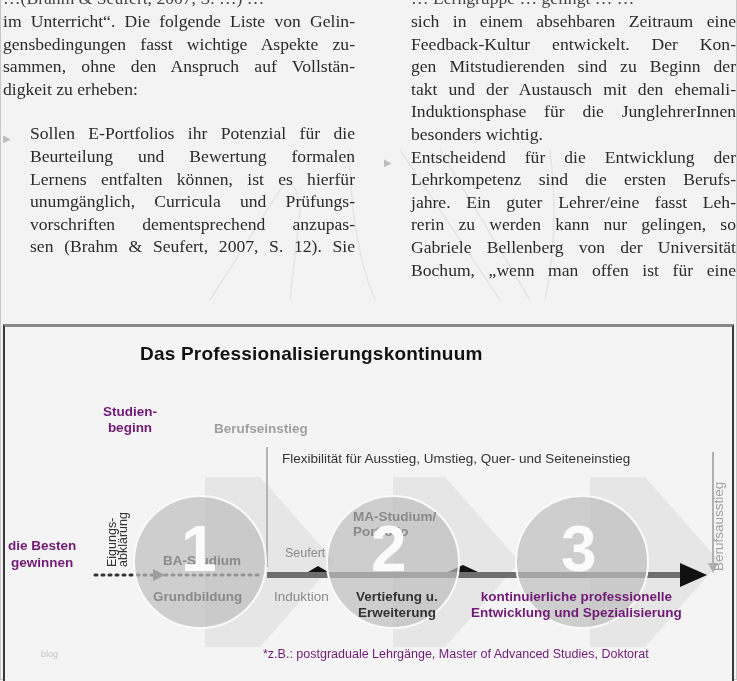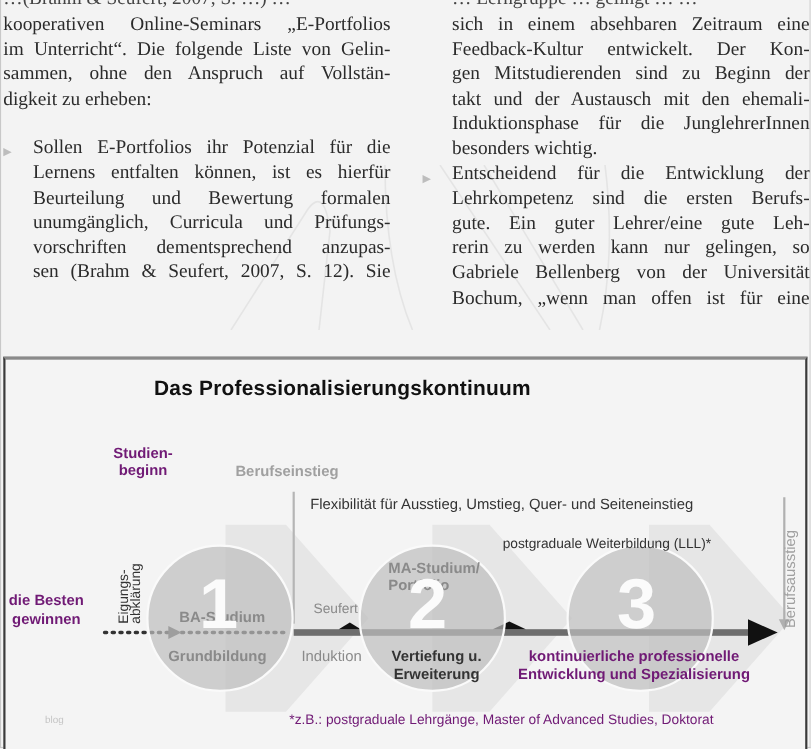--- a/index.html
+++ b/index.html
@@ -46,31 +46,31 @@
   <path d="M150 0 Q150 90 175 150" fill="none" stroke="#bbb" stroke-width="1.5"></path>
   <path d="M200 0 L300 150" fill="none" stroke="#bbb" stroke-width="1.5"></path>
   <path d="M240 0 L330 150" fill="none" stroke="#bbb" stroke-width="1.5"></path>
   <path d="M350 0 Q360 80 345 150" fill="none" stroke="#bbb" stroke-width="1.5"></path>
 </svg>
 
 <div class="col col-left">
   <div class="cut-line">
       <span>…(Brahm &amp; Seufert, 2007, S. …) …</span>
     </div>
-  <span class="line">kooperativen Online-Seminars „E-Portfolios</span>
   <span class="line">im Unterricht“. Die folgende Liste von Gelin-</span>
+  <span class="line">gensbedingungen fasst wichtige Aspekte zu-</span>
   <span class="line">sammen, ohne den Anspruch auf Vollstän-</span>
   <span class="line last">digkeit zu erheben:</span>
   <div class="para-gap"></div>
   <div style="position:relative">
     <span class="bullet" style="left:0;top:6px">▶</span>
     <div class="indent">
       <span class="line">Sollen E-Portfolios ihr Potenzial für die</span>
+      <span class="line">Beurteilung und Bewertung formalen</span>
       <span class="line">Lernens entfalten können, ist es hierfür</span>
-      <span class="line">Beurteilung und Bewertung formalen</span>
       <span class="line">unumgänglich, Curricula und Prüfungs-</span>
       <span class="line">vorschriften dementsprechend anzupas-</span>
       <span class="line">sen (Brahm &amp; Seufert, 2007, S. 12). Sie</span>
     </div>
   </div>
 </div>
 
 <div class="col col-right">
   <div class="cut-line">
       <span>… Lerngruppe … gelingt … …</span>
@@ -78,21 +78,21 @@
   <span class="line">sich in einem absehbaren Zeitraum eine</span>
   <span class="line">Feedback-Kultur entwickelt. Der Kon-</span>
   <span class="line">gen Mitstudierenden sind zu Beginn der</span>
   <span class="line">takt und der Austausch mit den ehemali-</span>
   <span class="line">Induktionsphase für die JunglehrerInnen</span>
   <span class="line last">besonders wichtig.</span>
   <div style="position:relative">
     <span class="bullet" style="left:-27px;top:6px">▶</span>
     <span class="line">Entscheidend für die Entwicklung der</span>
     <span class="line">Lehrkompetenz sind die ersten Berufs-</span>
-    <span class="line">gute. Ein guter Lehrer/eine gute Leh-</span>
+    <span class="line">jahre. Ein guter Lehrer/eine fasst Leh-</span>
     <span class="line">rerin zu werden kann nur gelingen, so</span>
     <span class="line">Gabriele Bellenberg von der Universität</span>
     <span class="line">Bochum, „wenn man offen ist für eine</span>
   </div>
 </div>
 
 <div class="figure">
   <div class="fig-title">Das Professionalisierungskontinuum</div>
 
   <svg class="chevron" style="left:0;top:0" width="727" height="368">
@@ -117,21 +117,20 @@
   <div class="circle" style="left:128px;top:168px;width:130px;height:130px"></div>
   <div class="circle" style="left:321px;top:168px;width:130px;height:130px"></div>
   <div class="circle" style="left:510px;top:168px;width:130px;height:130px"></div>
 
   <div class="abs bold t-dark fs13 center" style="left:98px;top:77px;line-height:16px">
     <div>Studien-</div>
     <div>beginn</div>
   </div>
   <div class="abs bold t-lgrey fs13" style="left:209px;top:94px">Berufseinstieg</div>
   <div class="abs t-mid fs13" style="left:277px;top:124px">Flexibilität für Ausstieg, Umstieg, Quer- und Seiteneinstieg</div>
-  <div class="abs t-mid fs12" style="left:452px;top:160px">postgraduale Weiterbildung (LLL)*</div>
 
   <div class="vtext t-lgrey fs13" style="left:706px;top:244px">Berufsausstieg</div>
 
   <div class="abs bold t-dark fs13 center" style="left:3px;top:210px;line-height:17px">
     <div>die Besten</div>
     <div>gewinnen</div>
   </div>
   <div class="vtext t-mid fs12" style="left:102px;top:240px;line-height:11px">
     <div>Eigungs-</div>
     <div>abklärung</div>

